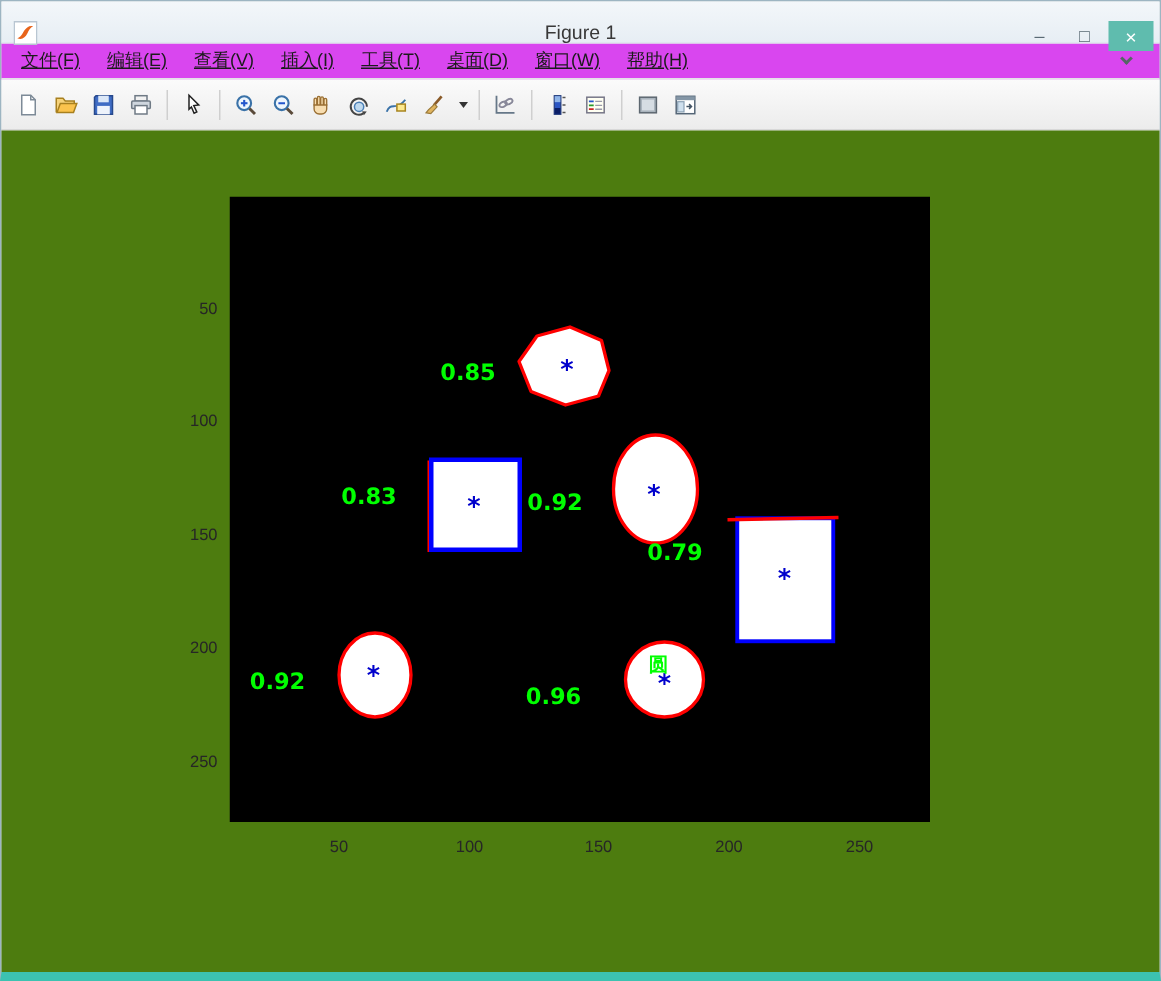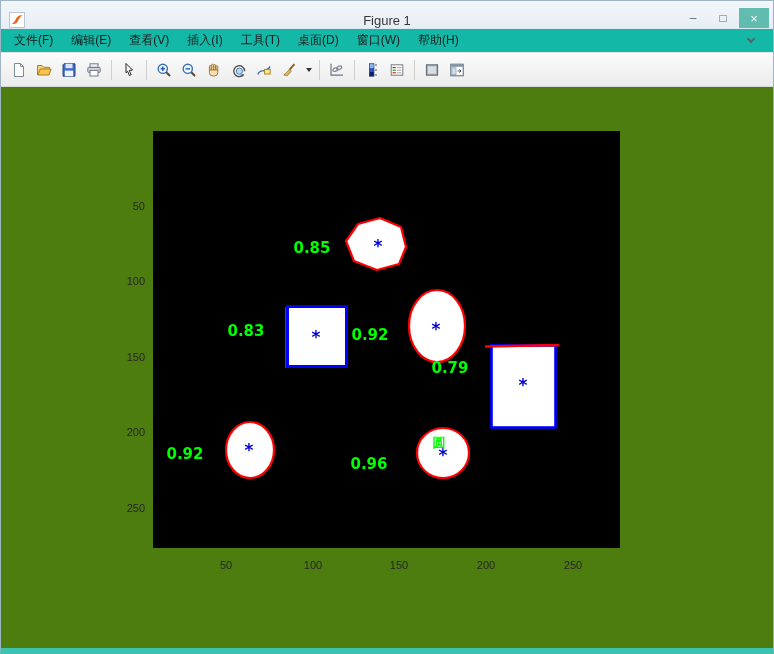--- a/index.html
+++ b/index.html
@@ -10,41 +10,41 @@
     border:1px solid #9db5c2;
     border-bottom:6px solid #3cc2b1;
     display:flex; flex-direction:column;
     background:#f0f0ee;
   }
 
   
   .titlebar {
     height:28px; flex:0 0 28px; position:relative;
     background:linear-gradient(#f3f7fa,#e7eef4);
-    display:flex; align-items:flex-end; padding:0 4px;
+    display:flex; align-items:flex-start; padding:13px 4px;
     border-bottom:1px solid #dfe7ee;
   }
   .app-icon { width:16px; height:16px; margin-left:4px; display:inline-flex; }
   .titlebar .title {
     position:absolute; left:0; right:0; text-align:center;
     font-size:13px; color:#383838; pointer-events:none;
   }
   .win-controls { margin-left:auto; display:flex; align-items:center; gap:2px; z-index:2; }
   .win-btn {
     width:28px; height:20px; display:flex; align-items:center; justify-content:center;
     font-size:12px; color:#5a6a74; background:transparent; border:none; cursor:default;
   }
   .win-btn.close { background:#5fbcae; color:#ffffff; width:30px; font-size:13px; }
 
   
   .menubar {
-    height:24px; flex:0 0 24px; background:#14b8a6;
+    height:24px; flex:0 0 24px; background:#d946ef;
     border-bottom:1px solid #e2e4e6;
     display:flex; align-items:center; padding:0 4px;
-    font-size:12px; color:#1b1b1b;
+    font-size:12px; color:#1b1b1b;text-decoration:underline;
   }
   .menu-item { padding:3px 9px; cursor:default; }
   .menu-overflow {
     margin-left:auto; margin-right:12px; width:12px; height:12px;
     display:flex; align-items:center; justify-content:center;
   }
   .menu-overflow .chev {
     width:6px; height:6px; border-right:2px solid #566; border-bottom:2px solid #566;
     transform:rotate(45deg); margin-top:-3px;
   }

